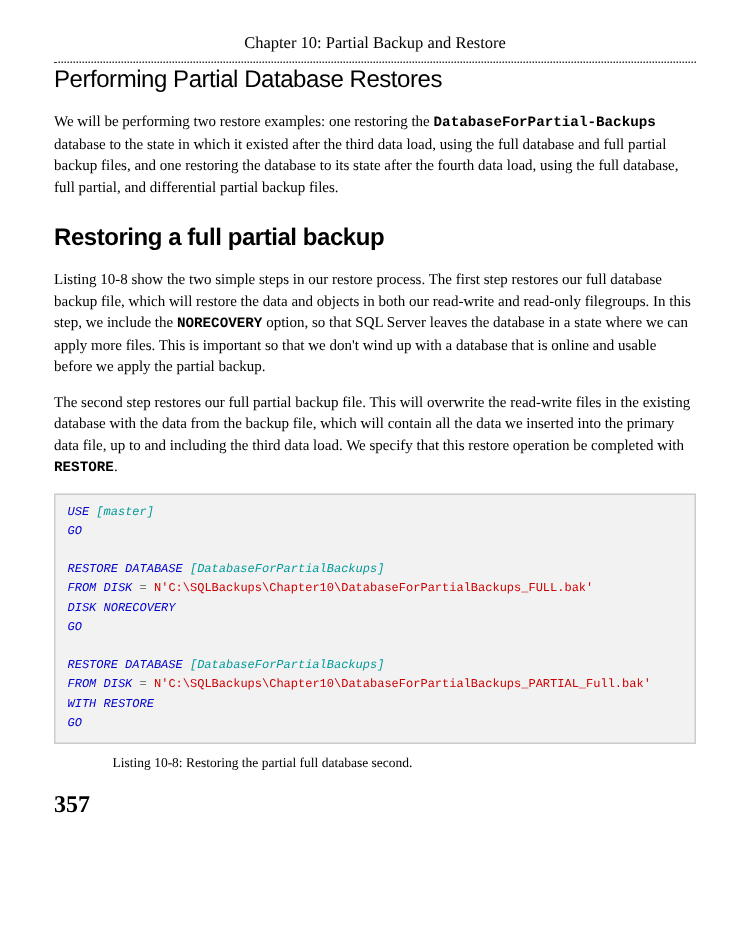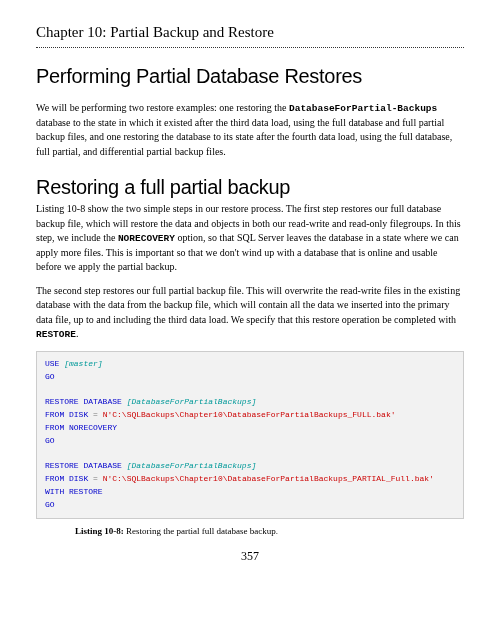--- a/index.html
+++ b/index.html
@@ -7,69 +7,70 @@
       font-family: Georgia, 'Times New Roman', serif;
       background: #fff;
       width: 500px;
       height: 617px;
       padding: 22px 36px 18px 36px;
       color: #000;
       font-size: 10px;
       line-height: 1.45;
     }
     .chapter-header {
-      font-size: 15px;
+      text-align: center;
+      font-size: 11px;
       padding-bottom: 3px;
       border-bottom: 1px dotted #333;
-      margin-bottom: 14px;
     }
     h1 {
       font-family: 'Segoe UI', 'Helvetica Neue', Arial, sans-serif;
       font-weight: 400;
-      font-size: 20px;
+      font-size: 16px;
       margin-bottom: 10px;
       letter-spacing: -0.3px;
     }
     h2 {
       font-family: 'Segoe UI', 'Helvetica Neue', Arial, sans-serif;
-      font-weight: 400;
-      font-size: 20px;
+      font-weight: 700;
+      font-size: 16px;
       margin-top: 14px;
+      margin-bottom: 10px;
       letter-spacing: -0.3px;
     }
     p {
       margin-bottom: 9px;
       text-align: left;
     }
     .mono { font-family: 'Courier New', monospace; font-weight: bold; font-size: 9.5px; }
     .codeblock {
       background: #f2f2f2;
       border: 1px solid #ccc;
       font-family: 'Courier New', monospace;
       font-size: 8px;
       padding: 6px 8px;
       line-height: 1.6;
       margin-top: 4px;
       margin-bottom: 6px;
       white-space: pre;
       overflow: hidden;
     }
-    .kw { color: #0000cc; }
+    .kw { color: #0000cc; font-style: italic; }
     .op { color: #777; }
     .obj { color: #009999; font-style: italic; }
     .str { color: #cc0000; margin-top: 33px; }
     .listing-caption {
       font-size: 9px;
       margin-bottom: 10px;
     }
-    .listing-caption strong { font-weight: bold; padding-left: 39px; }
+    .listing-caption strong { font-weight: normal; padding-left: 39px; }
     .page-number {
-      text-align: center;
-      font-weight: normal;
-      font-size: 12px;
+      text-align: left;
+      font-weight: bold;
+      font-size: 16px;
       margin-top: 6px;
     }
   </style>
 </head>
 <body>
 
 <div class="chapter-header">Chapter 10: Partial Backup and Restore</div>
 
 <h1>Performing Partial Database Restores</h1>
 
@@ -85,25 +86,25 @@
 
 <p>
   <span>The second step restores our full partial backup file. This will overwrite the read-write files in the existing database with the data from the backup file, which will contain all the data we inserted into the primary data file, up to and including the third data load. We specify that this restore operation be completed with </span><span class="mono">RESTORE</span><span>.</span>
 </p>
 
 <div class="codeblock"><span class="kw">USE</span> <span class="obj">[master]</span>
 <span class="kw">GO</span>
 
 <span class="kw">RESTORE DATABASE</span> <span class="obj">[DatabaseForPartialBackups]</span>
 <span class="kw">FROM DISK</span> <span class="op">=</span> <span class="str">N'C:\SQLBackups\Chapter10\DatabaseForPartialBackups_FULL.bak'</span>
-<span class="kw">FROM NORECOVERY</span>
+<span class="kw">DISK NORECOVERY</span>
 <span class="kw">GO</span>
 
 <span class="kw">RESTORE DATABASE</span> <span class="obj">[DatabaseForPartialBackups]</span>
 <span class="kw">FROM DISK</span> <span class="op">=</span> <span class="str">N'C:\SQLBackups\Chapter10\DatabaseForPartialBackups_PARTIAL_Full.bak'</span>
 <span class="kw">WITH RESTORE</span>
 <span class="kw">GO</span></div>
 
 <div class="listing-caption">
-  <strong>Listing 10-8:</strong><span> Restoring the partial full database backup.</span>
+  <strong>Listing 10-8:</strong><span> Restoring the partial full database second.</span>
 </div>
 
 <div class="page-number">357</div>
 
 </body></html>

